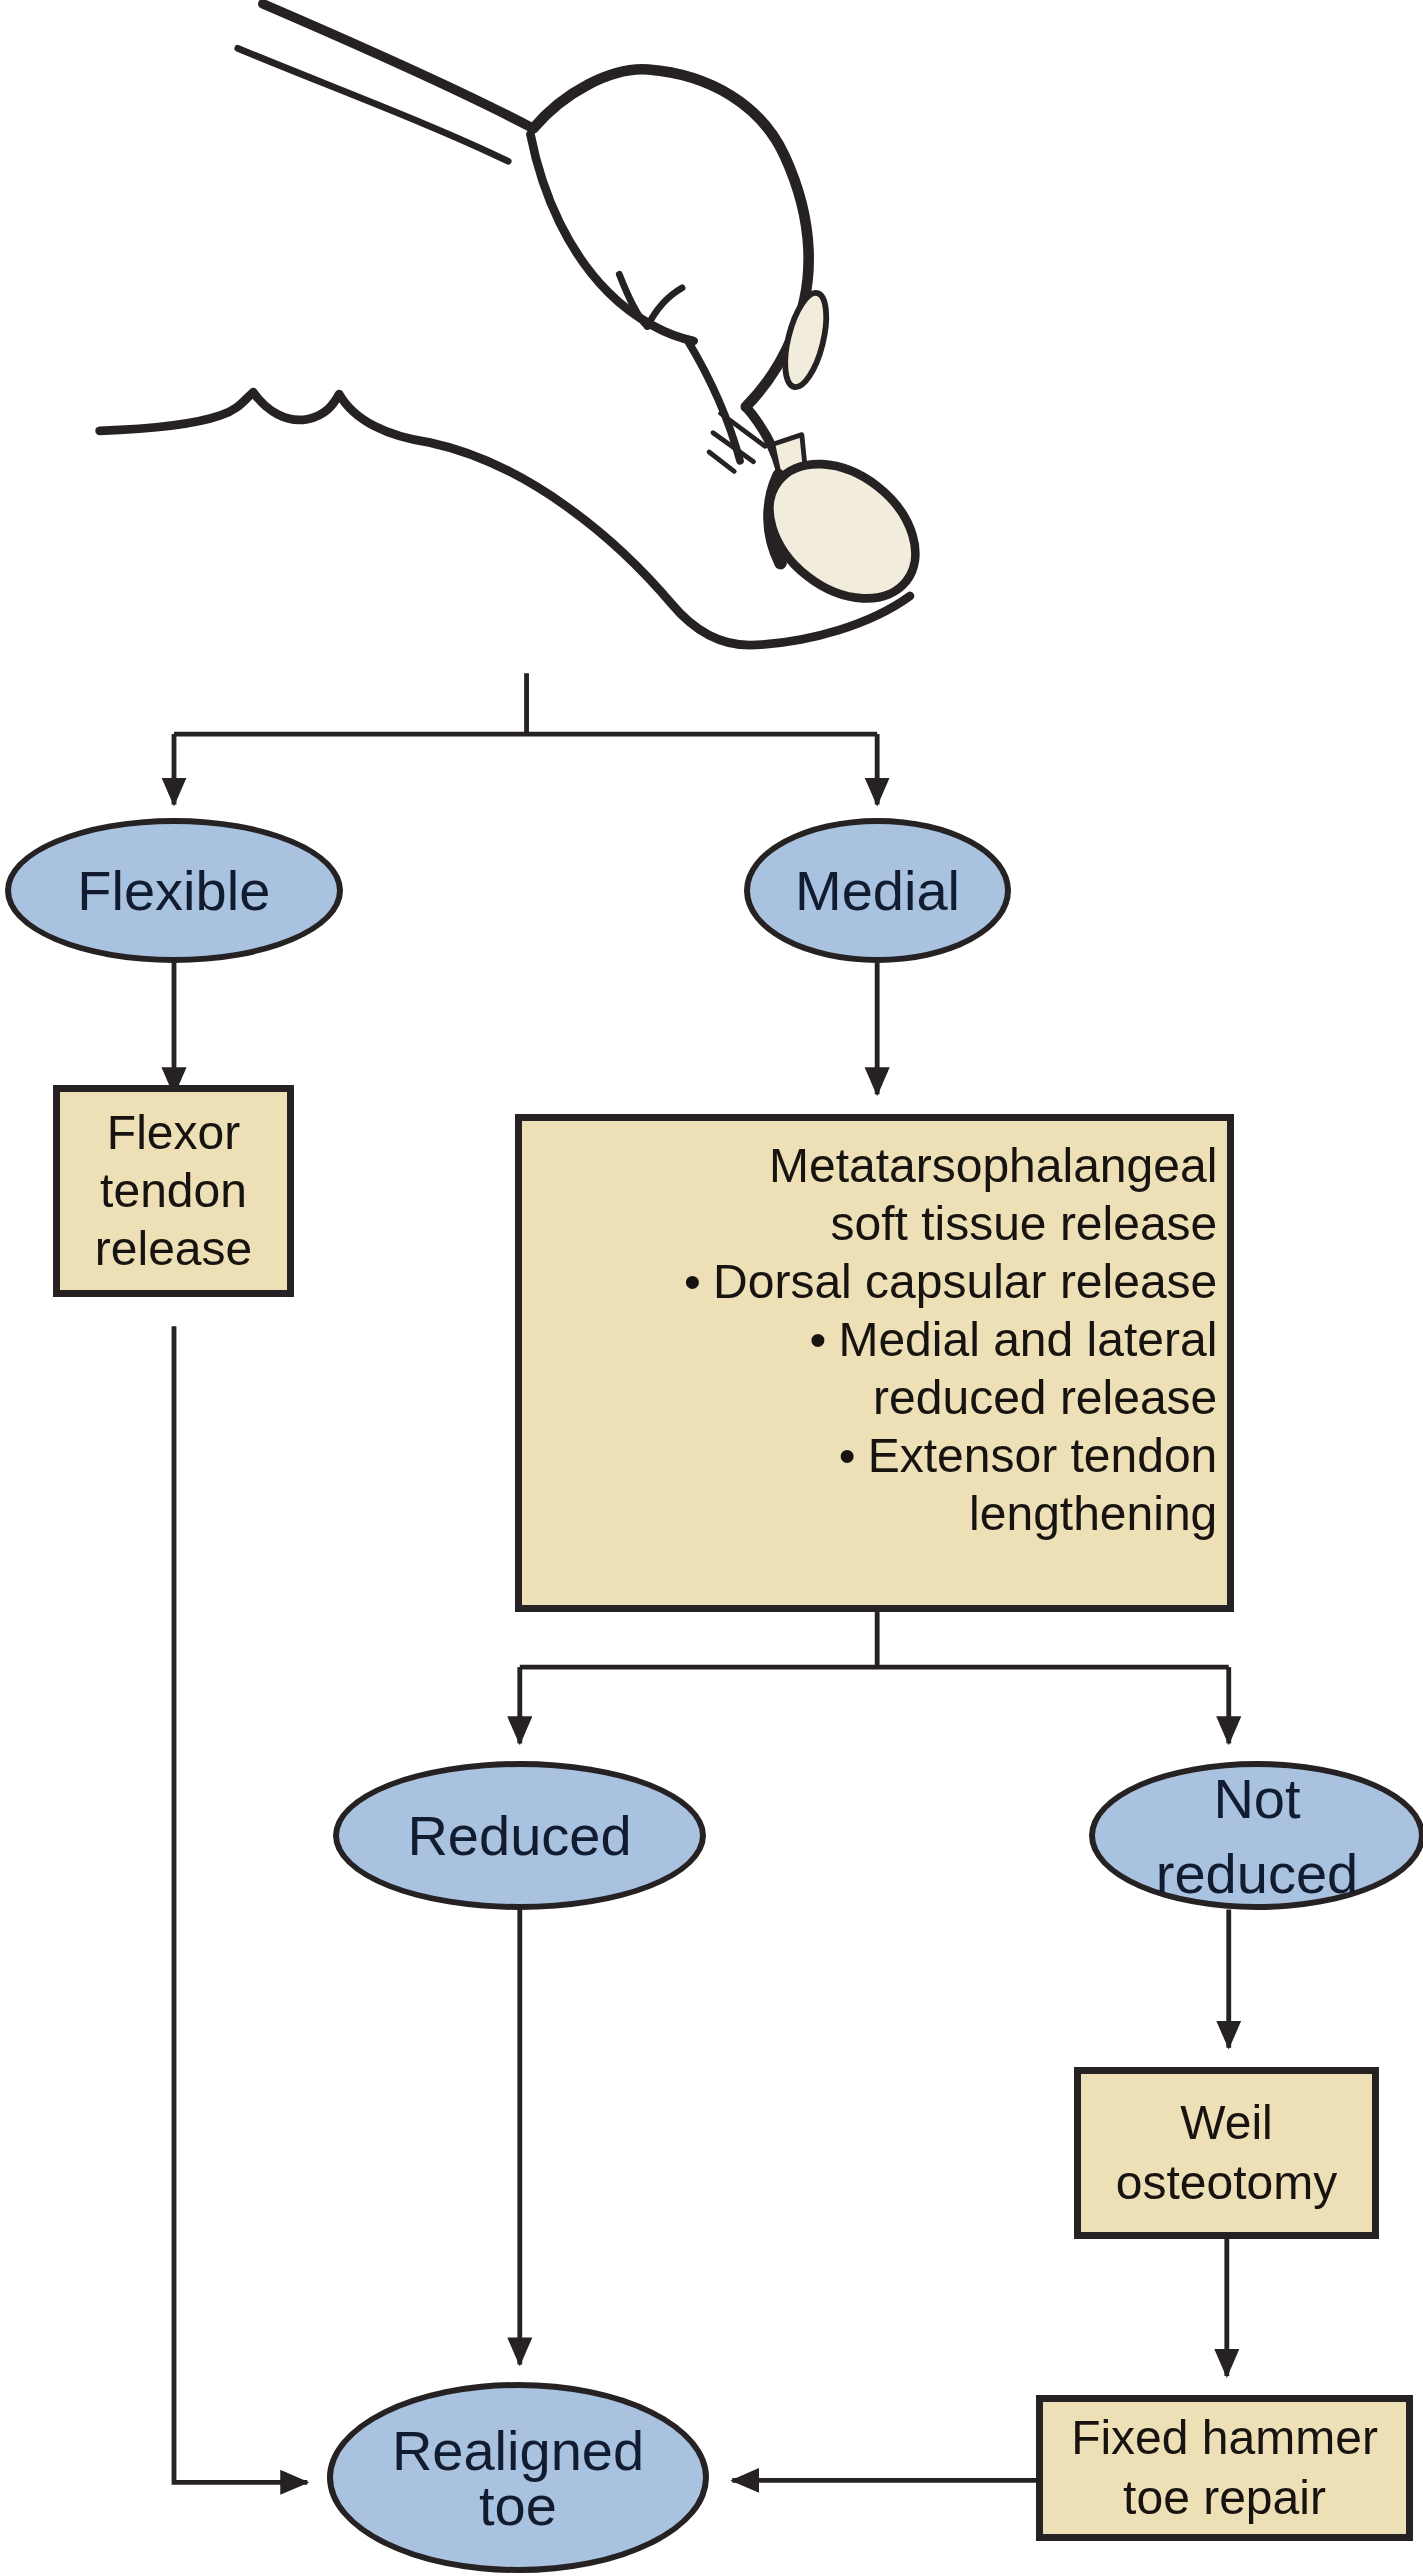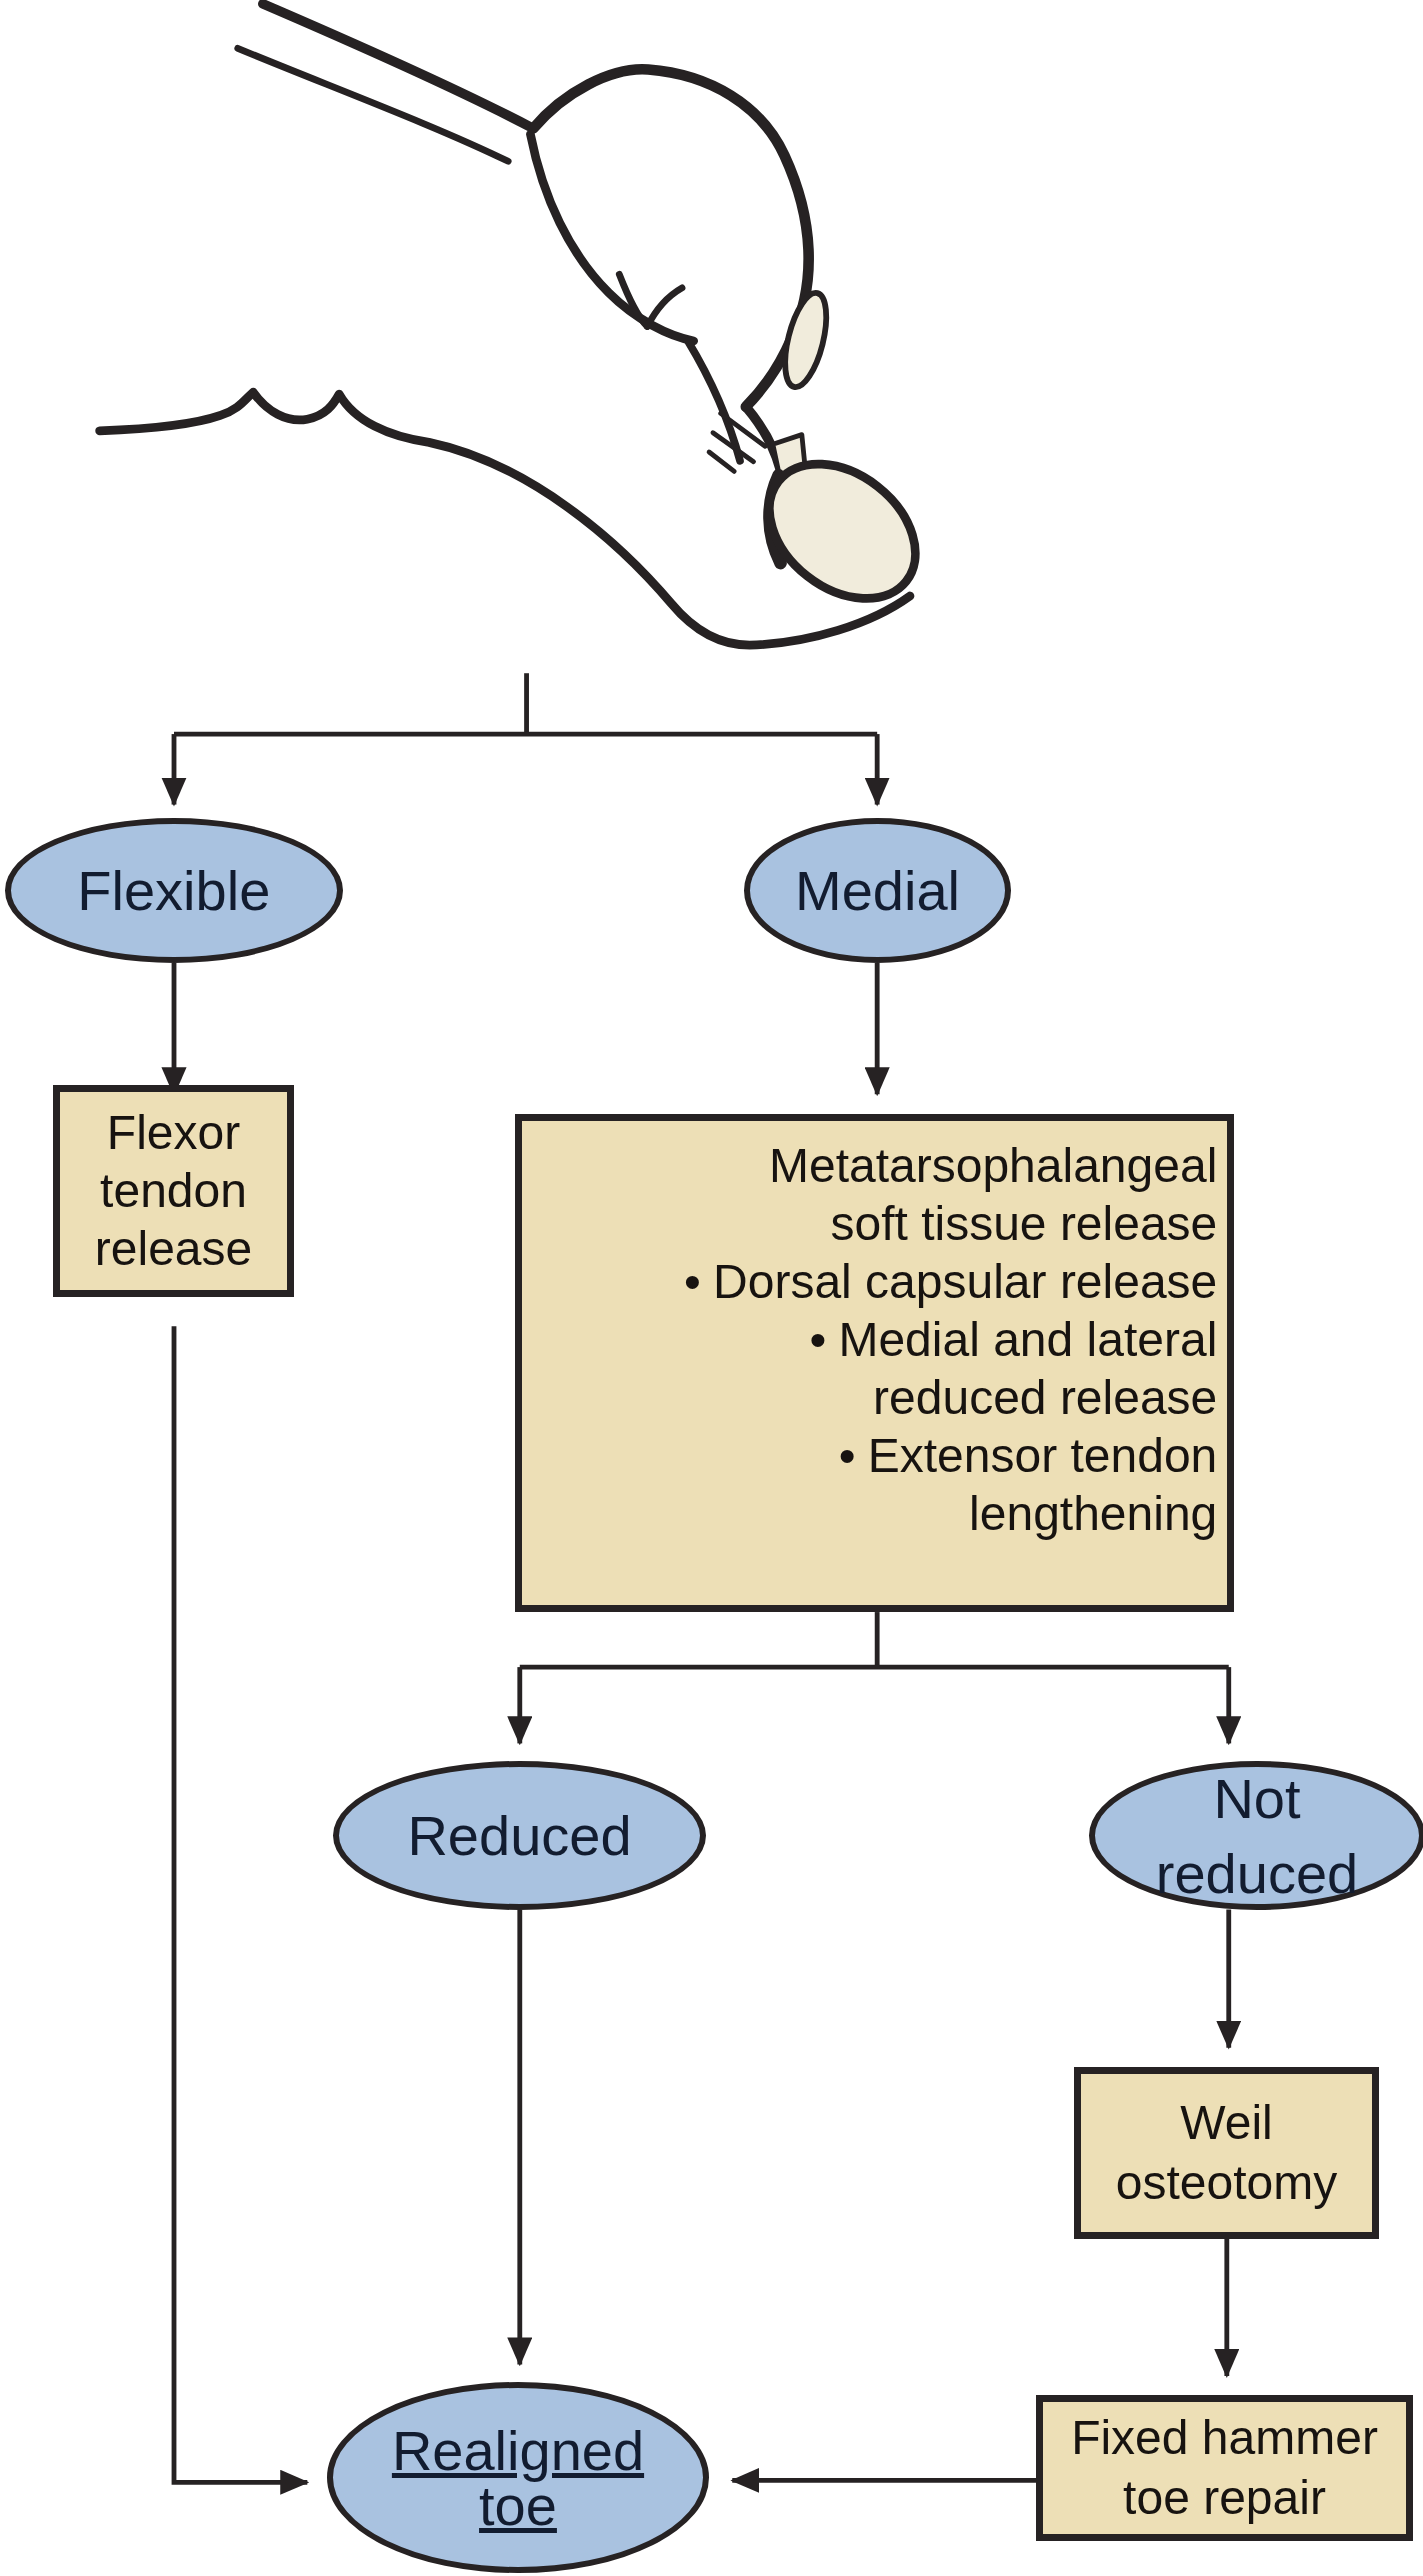--- a/index.html
+++ b/index.html
@@ -138,21 +138,21 @@
 
   <div class="enode" style="left:333px; top:1761px; width:373px; height:149px;">
     <div>Reduced</div>
   </div>
 
   <div class="enode" style="left:1089px; top:1761px; width:336px; height:149px;gap:20px;">
     <div>Not</div>
     <div>reduced</div>
   </div>
 
-  <div class="enode" style="left:327px; top:2382px; width:382px; height:191px;text-decoration:underline;">
+  <div class="enode" style="left:327px; top:2382px; width:382px; height:191px;">
     <div>Realigned</div>
     <div>toe</div>
   </div>
 
   <div class="pbox" style="left:53px; top:1085px; width:241px; height:212px;">
     <div>Flexor</div>
     <div>tendon</div>
     <div>release</div>
   </div>
 

